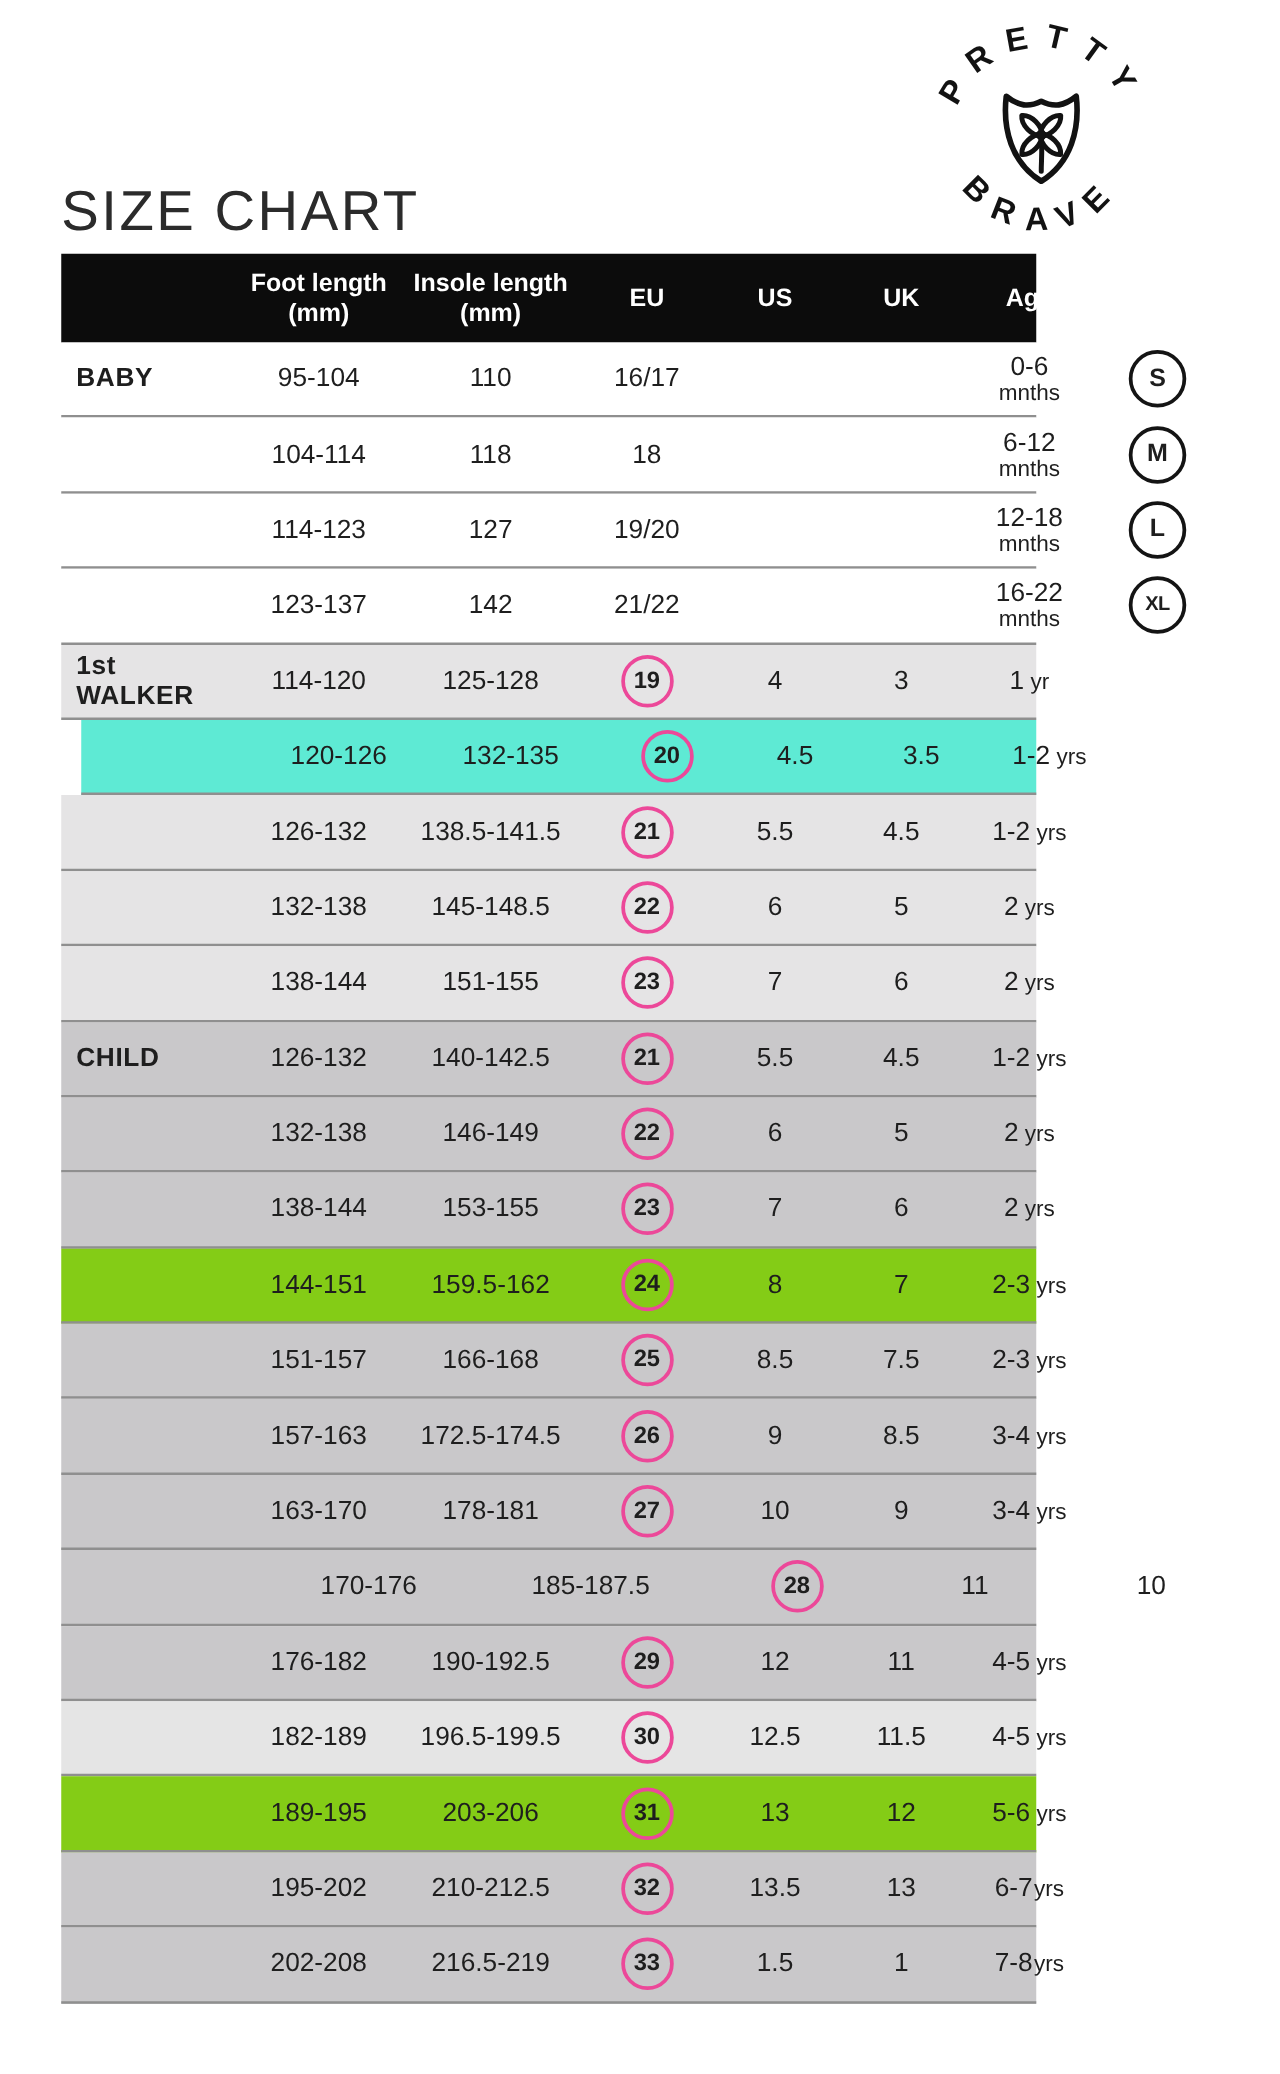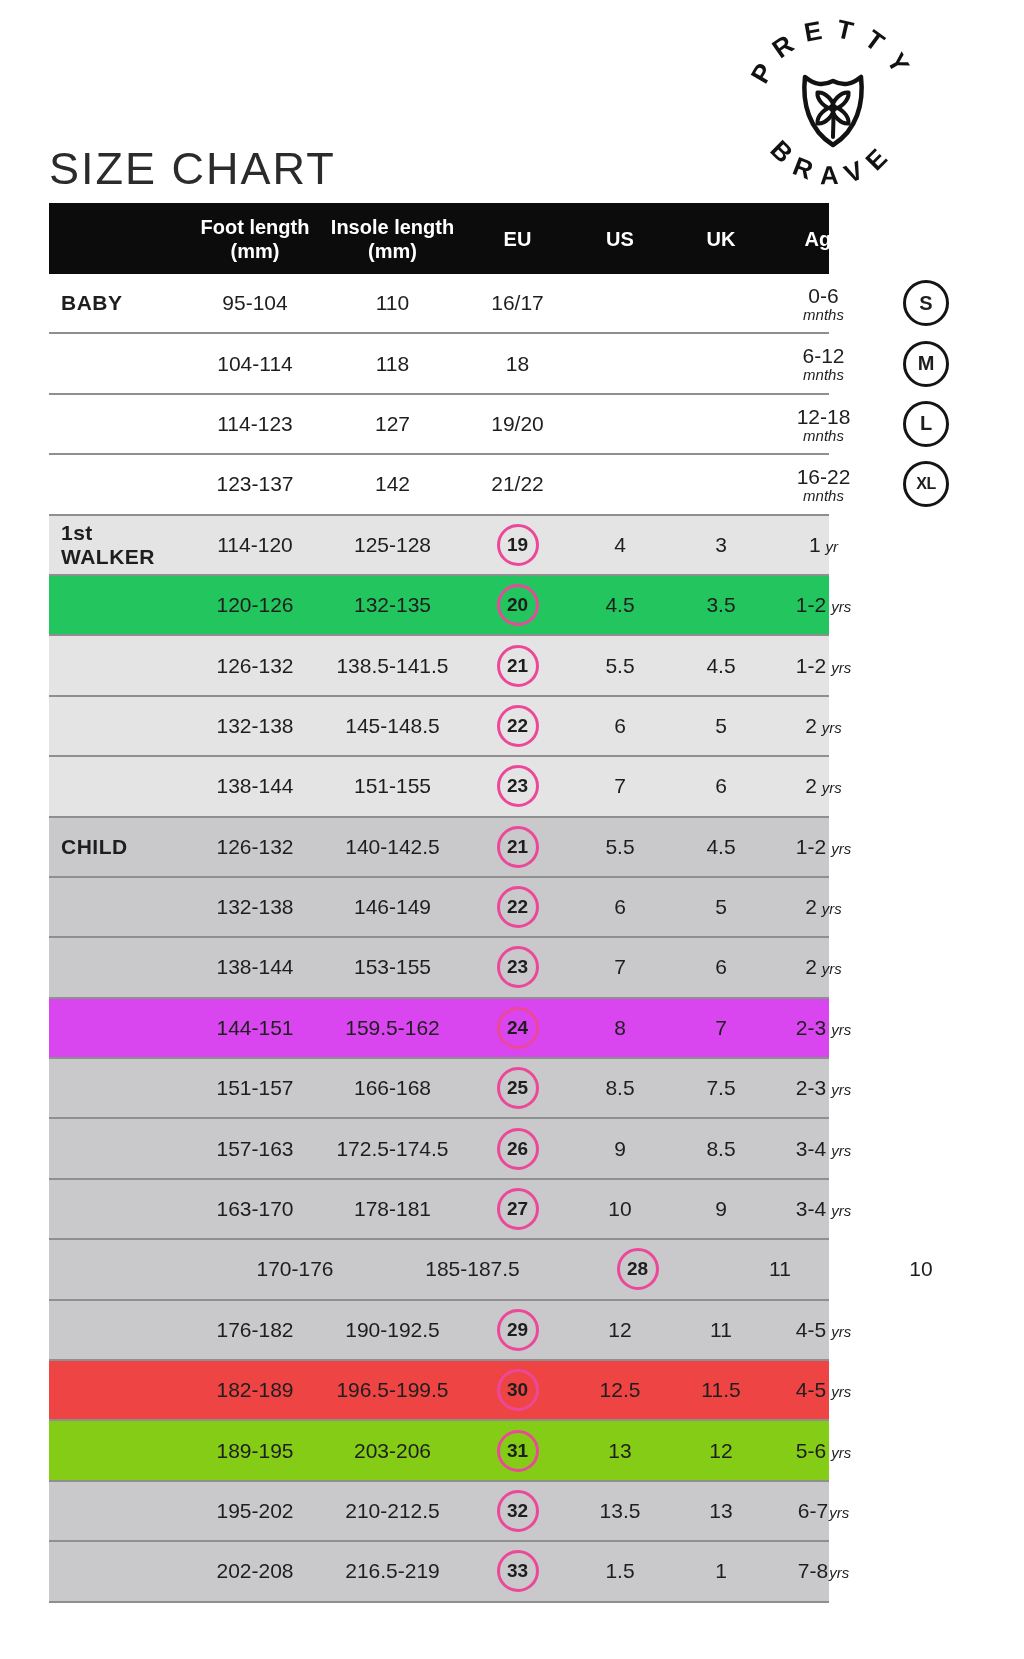--- a/index.html
+++ b/index.html
@@ -35,21 +35,21 @@
     display:inline-flex;width:40px;height:40px;border:3px solid #141414;border-radius:50%;
     align-items:center;justify-content:center;font-weight:bold;font-size:20px;
   }
   .int-circle.small-text{font-size:16px;letter-spacing:-0.5px;}
   .age{display:inline-flex;}
   .age.inline{align-items:baseline;}
   .age.inline .age-suffix{margin-left:5px;}
   .age.inline.tight .age-suffix{margin-left:1px;}
   .age.stacked{flex-direction:column;align-items:center;line-height:1.05;}
   .age-main{font-size:21px;}
-  .age-suffix{font-size:15px;font-style:italic;}
+  .age-suffix{font-size:18px;}
 </style>
 </head>
 <body>
 
 <svg class="logo" width="180" height="180" viewBox="0 0 180 180" aria-hidden="true">
   <defs>
     <path id="arcTop" d="M 20,90 A 70,70 0 0 1 160,90"></path>
     <path id="arcBot" d="M 14,90 A 76,76 0 0 0 166,90"></path>
   </defs>
   <text font-size="26" font-weight="600" fill="#121212" style="letter-spacing:12px;">
@@ -160,21 +160,21 @@
         <div class="td bold">125-128</div>
         <div class="td"><span class="eu-circle">19</span></div>
         <div class="td">4</div>
         <div class="td">3</div>
         <div class="td"><span class="age inline">
             <span class="age-main">1</span>
             <span class="age-suffix">yr</span>
           </span></div>
         <div class="td"></div>
       </div>
-      <div class="tr" style="background: #22c55e;">
+      <div class="tr" style="background: #5eead4; margin-left: 16px;">
         <div class="td section-label"></div>
         <div class="td">120-126</div>
         <div class="td bold">132-135</div>
         <div class="td"><span class="eu-circle">20</span></div>
         <div class="td">4.5</div>
         <div class="td">3.5</div>
         <div class="td"><span class="age inline">
             <span class="age-main">1-2</span>
             <span class="age-suffix">yrs</span>
           </span></div>
@@ -251,21 +251,21 @@
         <div class="td bold">153-155</div>
         <div class="td"><span class="eu-circle">23</span></div>
         <div class="td">7</div>
         <div class="td">6</div>
         <div class="td"><span class="age inline">
             <span class="age-main">2</span>
             <span class="age-suffix">yrs</span>
           </span></div>
         <div class="td"></div>
       </div>
-      <div class="tr" style="background: #d946ef;">
+      <div class="tr" style="background: #84cc16;">
         <div class="td section-label"></div>
         <div class="td">144-151</div>
         <div class="td bold">159.5-162</div>
         <div class="td"><span class="eu-circle">24</span></div>
         <div class="td">8</div>
         <div class="td">7</div>
         <div class="td"><span class="age inline">
             <span class="age-main">2-3</span>
             <span class="age-suffix">yrs</span>
           </span></div>
@@ -329,21 +329,21 @@
         <div class="td bold">190-192.5</div>
         <div class="td"><span class="eu-circle">29</span></div>
         <div class="td">12</div>
         <div class="td">11</div>
         <div class="td"><span class="age inline">
             <span class="age-main">4-5</span>
             <span class="age-suffix">yrs</span>
           </span></div>
         <div class="td"></div>
       </div>
-      <div class="tr" style="background: #ef4444;">
+      <div class="tr" style="background: #e5e5e5;">
         <div class="td section-label"></div>
         <div class="td">182-189</div>
         <div class="td bold">196.5-199.5</div>
         <div class="td"><span class="eu-circle">30</span></div>
         <div class="td">12.5</div>
         <div class="td">11.5</div>
         <div class="td"><span class="age inline">
             <span class="age-main">4-5</span>
             <span class="age-suffix">yrs</span>
           </span></div>

